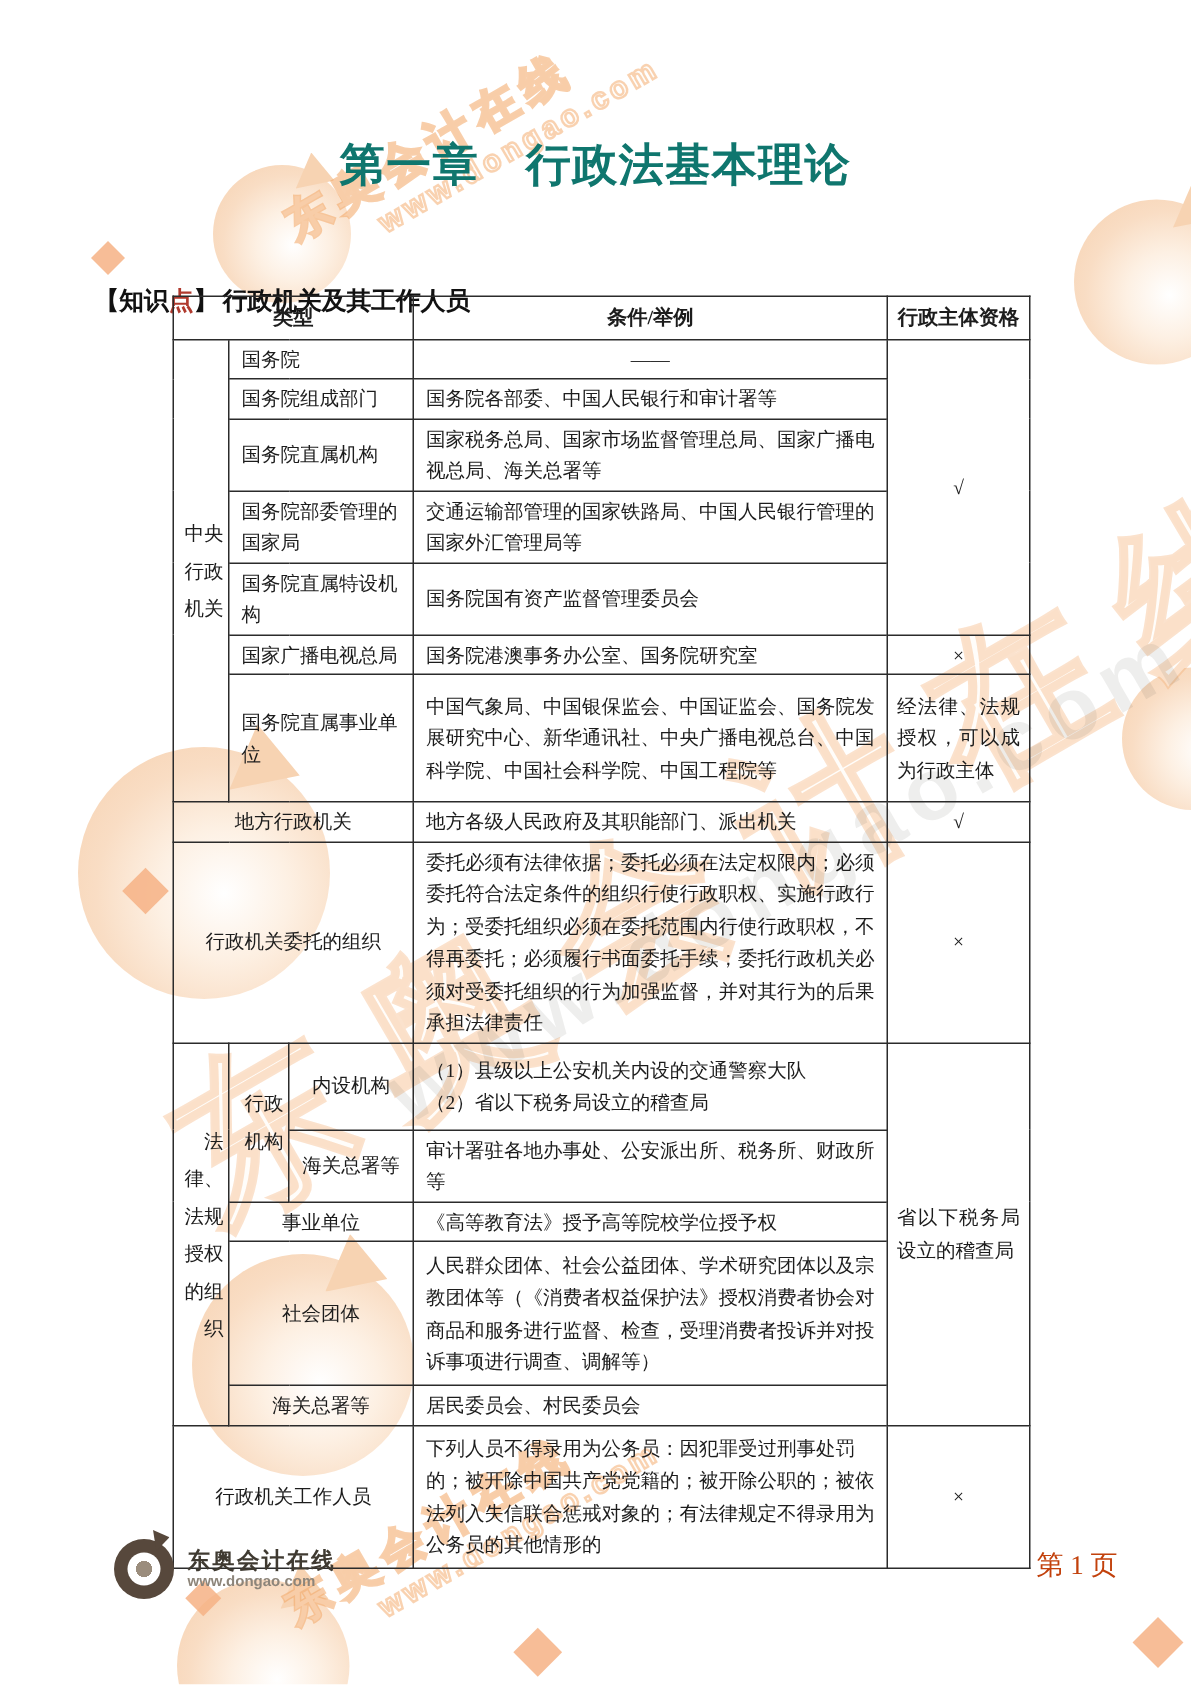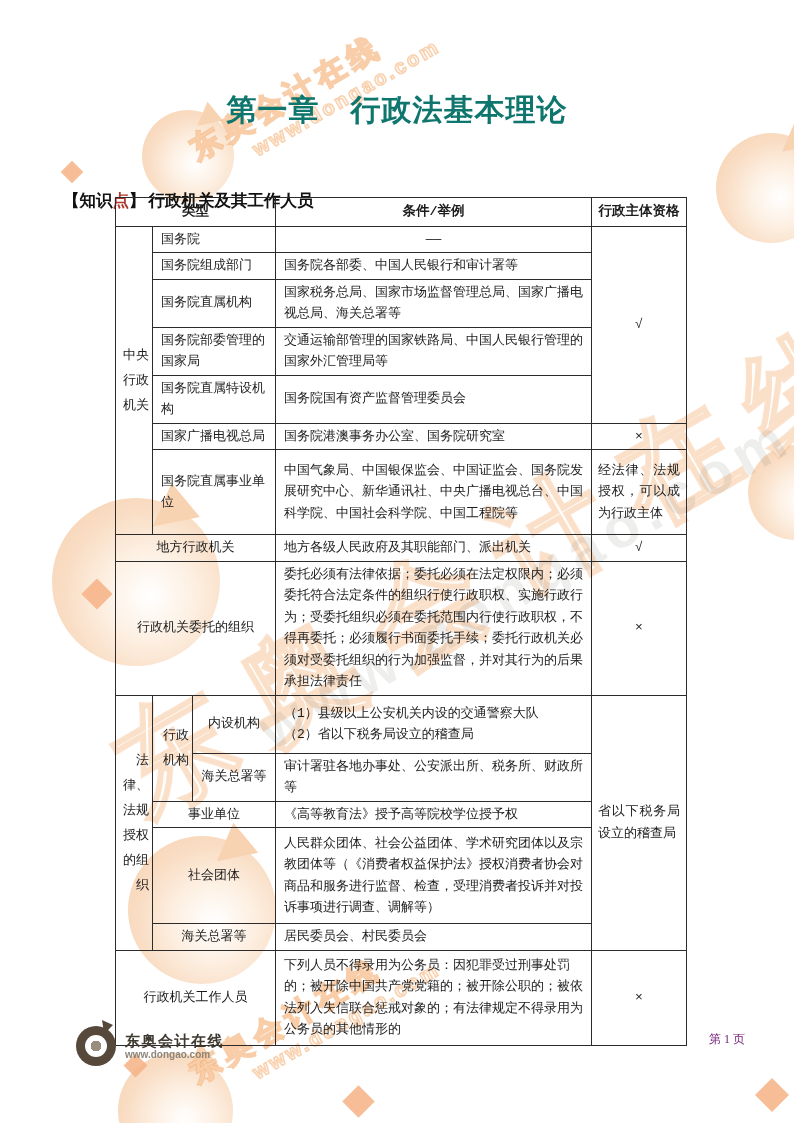--- a/index.html
+++ b/index.html
@@ -26,42 +26,42 @@
   
   .content{position:absolute;inset:0;z-index:1;}
   .title{position:absolute;left:0;top:90px;width:100%;text-align:center;
          font-family:"Liberation Sans",sans-serif;font-weight:bold;font-size:30px;color:#0f766e;letter-spacing:1px;}
   .kp{position:absolute;left:63px;top:154px;font-family:"Liberation Sans",sans-serif;
       font-weight:bold;font-size:16.5px;color:#111;margin-top:36px;}
   .kp .red{color:#b03a2e;}
   .kp .kp-label{margin-left:3px;}
 
   table.kt{position:absolute;left:115px;top:197px;border-collapse:collapse;table-layout:fixed;
-           width:571px;font-size:13px;font-family:Liberation Mono, monospace;}
+           width:571px;font-size:13px;}
   table.kt td{border:1px solid #2b2b2b;padding:2px 8px;line-height:21.5px;vertical-align:middle;
               color:#1c1c1c;word-break:break-all;}
   table.kt .hdr td{font-weight:bold;text-align:center;font-size:13.5px;padding:3px 4px;}
   table.kt .c{text-align:center;}
   table.kt .pre{white-space:pre-line;}
   table.kt .vlabel{white-space:pre-line;text-align:right;line-height:25px;padding:2px 3px;}
   table.kt .qnote{text-align:justify;text-justify:inter-ideograph;padding:2px 6px;}
   table.kt .mark{text-align:center;font-size:13px;}
 
   
   .footer-logo{position:absolute;left:76px;top:1026px;display:flex;align-items:center;gap:9px;}
   .logo-mark{width:40px;height:40px;border-radius:50%;background:#57483c;position:relative;flex:0 0 auto;}
   .logo-mark::before{content:"";position:absolute;top:-6px;right:3px;width:11px;height:14px;
         background:#57483c;clip-path:polygon(0 0,100% 35%,20% 100%);}
   .logo-mark::after{content:"";position:absolute;left:9px;top:9px;width:22px;height:22px;border-radius:50%;
         background:radial-gradient(circle at 50% 50%, #9b8d7d 0 34%, #ffffff 34%);}
   .logo-text{display:flex;flex-direction:column;line-height:1.15;}
   .logo-brand{font-family:"Liberation Sans",sans-serif;font-weight:bold;font-size:15px;
         letter-spacing:1.5px;color:#3f3a31;}
   .logo-site{font-family:"Liberation Sans",sans-serif;font-weight:bold;font-size:10px;color:#8d857a;}
-  .page-num{position:absolute;right:49px;top:1031px;font-size:12px;color:#701a75;}
+  .page-num{position:absolute;right:49px;top:1031px;font-size:18px;color:#c2410c;}
 </style>
 </head>
 <body>
 
 <div class="page">
 
   <div class="wm">
     <div class="wm-circle" style="left:142px;top:110px;width:92px;height:92px;"></div>
     <div class="wm-circle" style="left:716px;top:133px;width:110px;height:110px;"></div>
     <div class="wm-circle" style="left:52px;top:498px;width:168px;height:168px;"></div>

